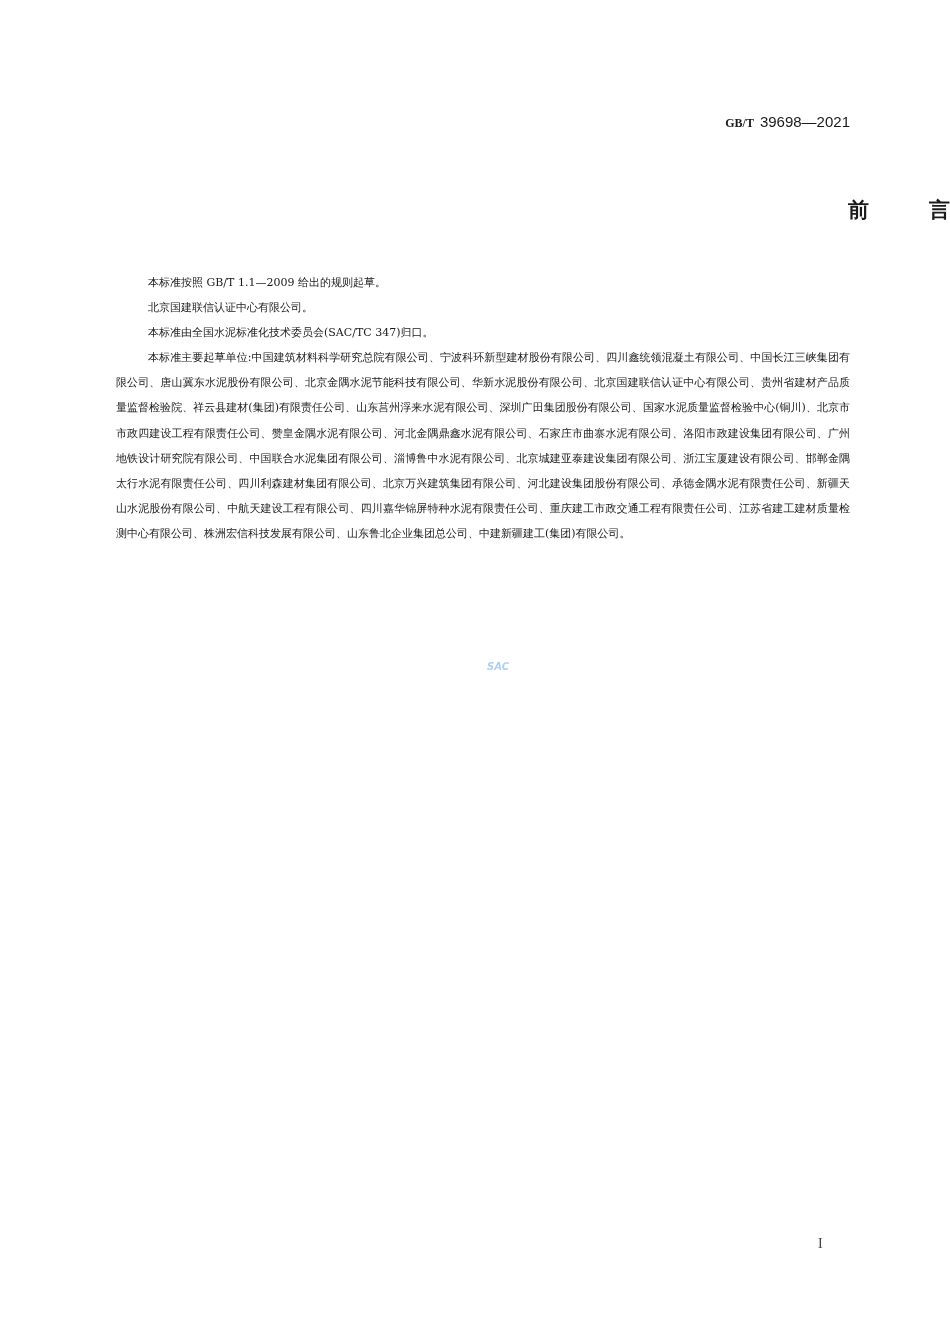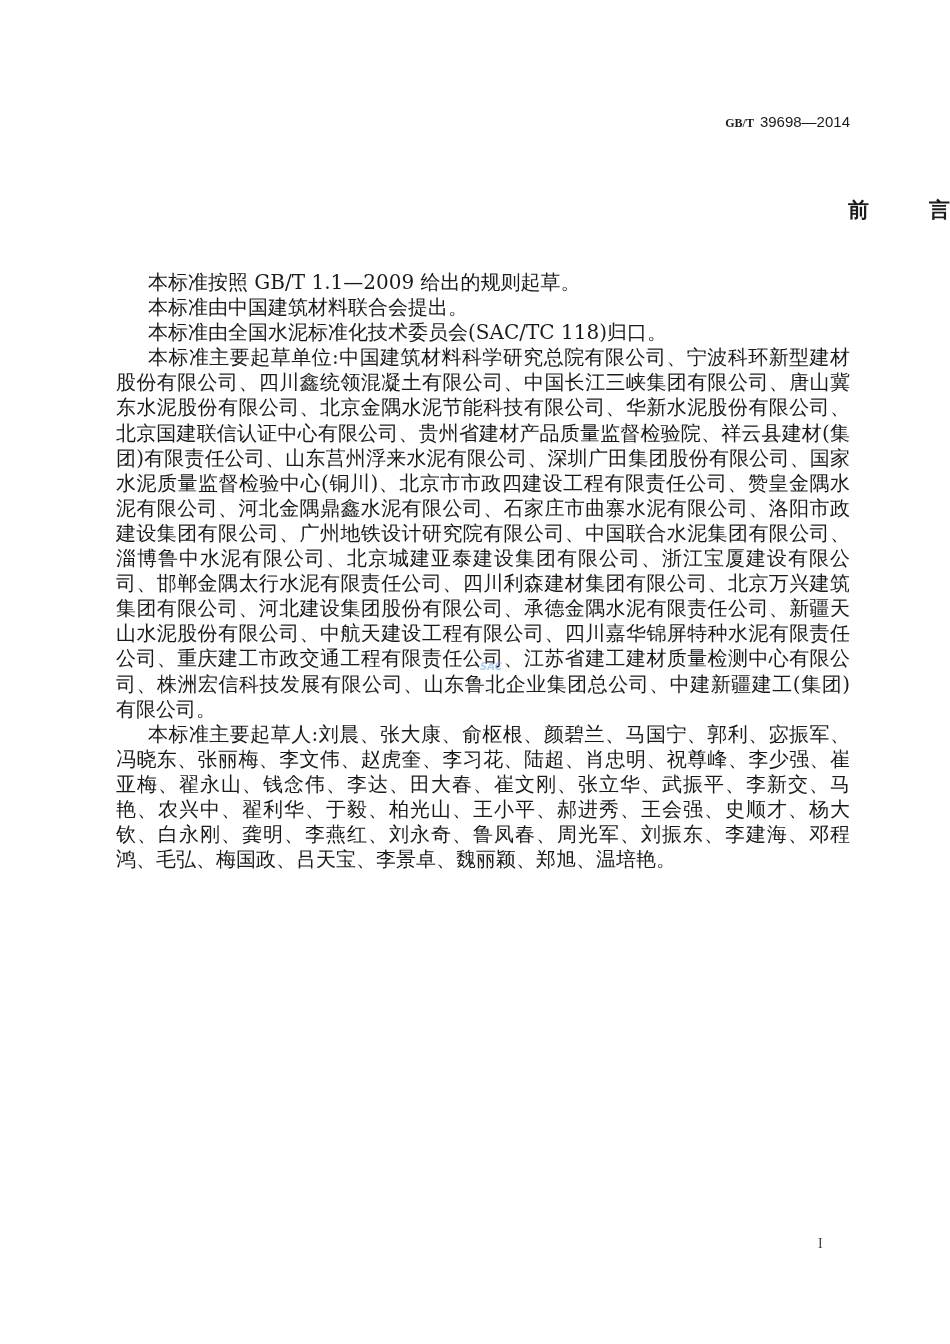--- a/index.html
+++ b/index.html
@@ -6,42 +6,41 @@
   body { width: 950px; height: 1344px; position: relative; overflow: hidden;
          font-family: "DejaVu Serif", "Liberation Serif", serif; color: #1a1a1a; }
   .std-no { position: absolute; top: 113px; right: 100px; font-size: 15px; white-space: nowrap; }
   .std-no .gbt { font-family: "Liberation Serif", "DejaVu Serif", serif; font-weight: bold; font-size: 12px; }
   .std-no .num { font-family: "Liberation Sans", "DejaVu Sans", sans-serif; margin-left: 6px; }
   .title { position: absolute; top: 196px; left: 0; width: 950px; text-align: right;
            font-family: "DejaVu Sans", sans-serif; font-weight: bold; font-size: 21px; letter-spacing: 0; }
   .title span { display: inline-block; }
   .title .gap { width: 60px; }
   .body { position: absolute; top: 270px; left: 116px; width: 734px;
-          font-size: 20px; line-height: 25.1px; text-align: justify; text-justify: inter-character; }
+          font-size: 11px; line-height: 25.1px; text-align: justify; text-justify: inter-character; }
   .body p { margin: 0; text-indent: 32px; text-align-last: left; }
   .body p.short { text-align: left; }
-  .watermark { position: absolute; left: 472px; top: 656px; width: 30px; height: 22px;
+  .watermark { position: absolute; left: 487px; top: 656px; width: 30px; height: 22px;
                color: #6fa9e6; opacity: 0.55; font-family: "DejaVu Sans", sans-serif;
-               font-weight: bold; font-style: italic; font-size: 10px; line-height: 22px; text-align: right; }
+               font-weight: bold; font-style: italic; font-size: 10px; line-height: 22px; text-align: left; }
   .page-num { position: absolute; top: 1236px; left: 818px; font-size: 14px; font-family: "Liberation Serif", serif; color: #444; }
 </style>
 </head>
 <body>
 
 <div class="std-no">
-  <span class="gbt">GB/T</span><span class="num">39698—2014</span>
+  <span class="gbt">GB/T</span><span class="num">39698—2021</span>
 </div>
 
 <div class="title">
   <span>前</span><span class="gap"></span><span>言</span>
 </div>
 
 <div class="body">
   <p class="short">本标准按照 GB/T 1.1—2009 给出的规则起草。</p>
-  <p class="short">本标准由中国建筑材料联合会提出。</p>
-  <p class="short">本标准由全国水泥标准化技术委员会(SAC/TC 118)归口。</p>
+  <p class="short">北京国建联信认证中心有限公司。</p>
+  <p class="short">本标准由全国水泥标准化技术委员会(SAC/TC 347)归口。</p>
   <p>本标准主要起草单位:中国建筑材料科学研究总院有限公司、宁波科环新型建材股份有限公司、四川鑫统领混凝土有限公司、中国长江三峡集团有限公司、唐山冀东水泥股份有限公司、北京金隅水泥节能科技有限公司、华新水泥股份有限公司、北京国建联信认证中心有限公司、贵州省建材产品质量监督检验院、祥云县建材(集团)有限责任公司、山东莒州浮来水泥有限公司、深圳广田集团股份有限公司、国家水泥质量监督检验中心(铜川)、北京市市政四建设工程有限责任公司、赞皇金隅水泥有限公司、河北金隅鼎鑫水泥有限公司、石家庄市曲寨水泥有限公司、洛阳市政建设集团有限公司、广州地铁设计研究院有限公司、中国联合水泥集团有限公司、淄博鲁中水泥有限公司、北京城建亚泰建设集团有限公司、浙江宝厦建设有限公司、邯郸金隅太行水泥有限责任公司、四川利森建材集团有限公司、北京万兴建筑集团有限公司、河北建设集团股份有限公司、承德金隅水泥有限责任公司、新疆天山水泥股份有限公司、中航天建设工程有限公司、四川嘉华锦屏特种水泥有限责任公司、重庆建工市政交通工程有限责任公司、江苏省建工建材质量检测中心有限公司、株洲宏信科技发展有限公司、山东鲁北企业集团总公司、中建新疆建工(集团)有限公司。</p>
-  <p>本标准主要起草人:刘晨、张大康、俞枢根、颜碧兰、马国宁、郭利、宓振军、冯晓东、张丽梅、李文伟、赵虎奎、李习花、陆超、肖忠明、祝尊峰、李少强、崔亚梅、翟永山、钱念伟、李达、田大春、崔文刚、张立华、武振平、李新交、马艳、农兴中、翟利华、于毅、柏光山、王小平、郝进秀、王会强、史顺才、杨大钦、白永刚、龚明、李燕红、刘永奇、鲁凤春、周光军、刘振东、李建海、邓程鸿、毛弘、梅国政、吕天宝、李景卓、魏丽颖、郑旭、温培艳。</p>
 </div>
 
 <div class="watermark">SAC</div>
 
 <div class="page-num">I</div>
 
 </body></html>

